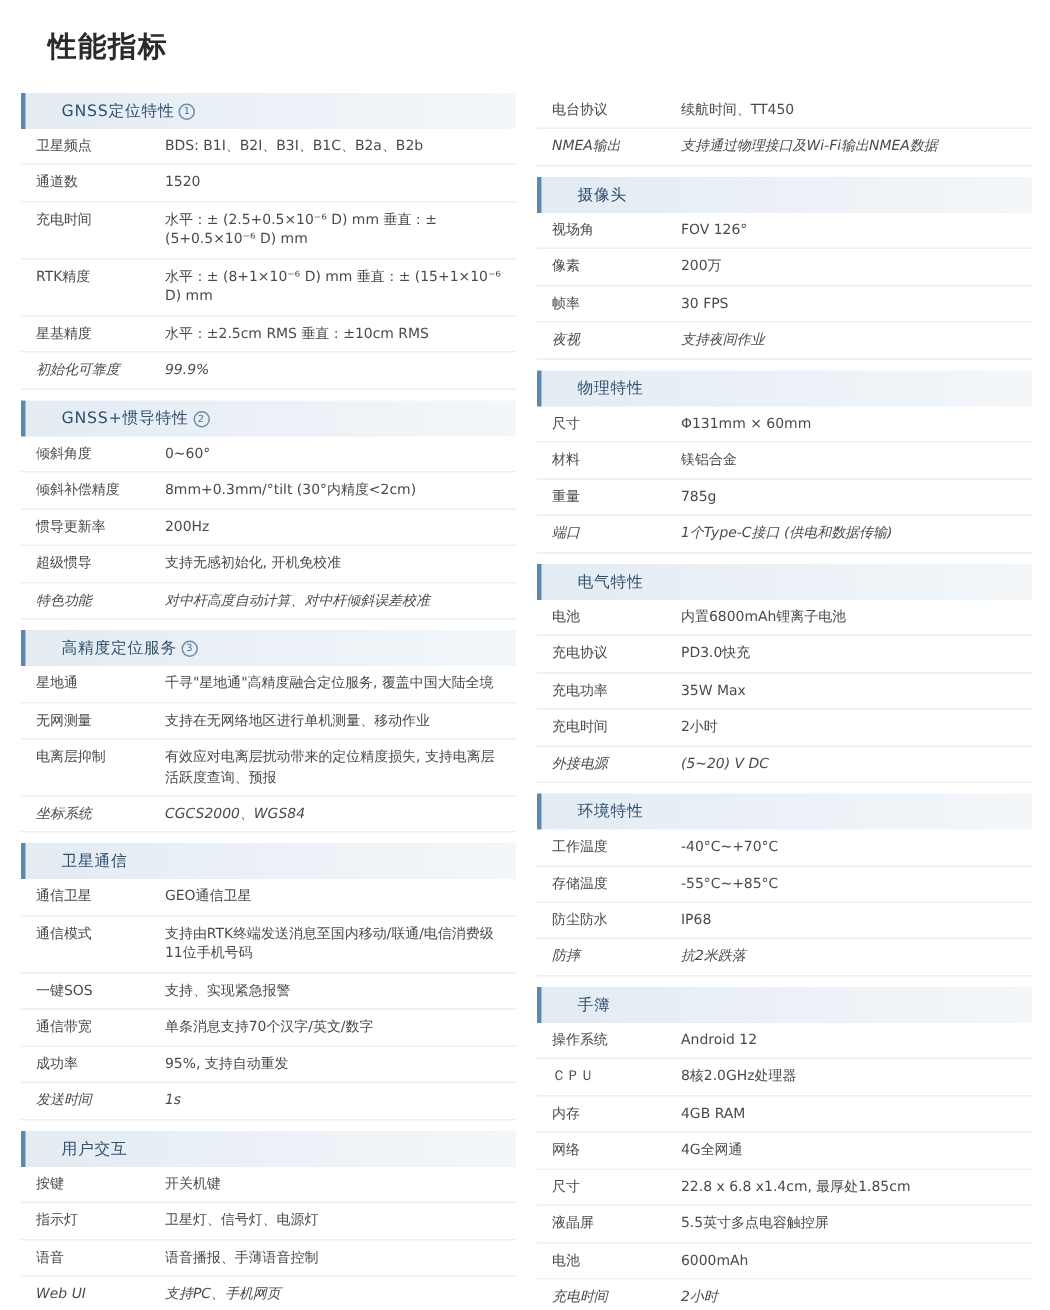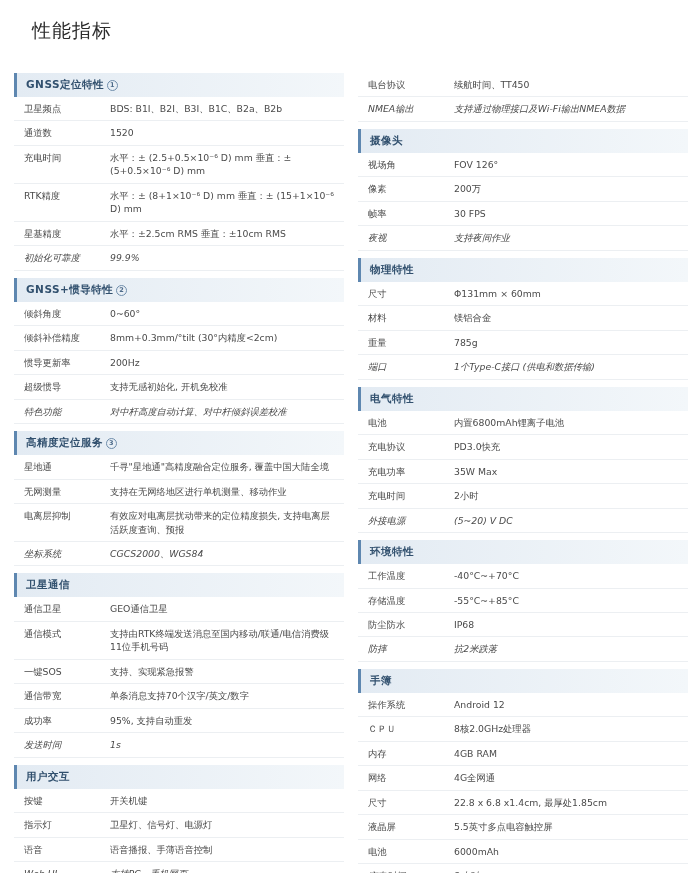--- a/index.html
+++ b/index.html
@@ -17,44 +17,44 @@
   }
   .page {
     width: 700px;
     height: 873px;
     box-sizing: border-box;
     padding: 18px 14px 10px 14px;
     position: relative;
   }
   .page-title {
     font-size: 19px;
-    font-weight: normal;
+    font-weight: bold;
     color: #2b2b2b;
     letter-spacing: 1px;
-    margin: 0 0 29px 18px;
+    margin: 0 0 18px 18px;
   }
   .columns {
     display: flex;
     gap: 14px;
     align-items: flex-start;
   }
   .col {
     width: 330px;
     flex: 0 0 330px;
   }
   .section {
     margin-bottom: 7px;
   }
   .sec-head {
     background: linear-gradient(to right, #e3ebf3, #f3f7fa);
     border-left: 3px solid #5e87b0;
     font-size: 10.5px;
-    font-weight: bold;
+    font-weight: normal;
     color: #31506e;
-    padding: 5px 8px 5px 9px;
+    padding: 5px 8px 5px 24px;
     letter-spacing: 0.5px;
   }
   .rows {
     display: block;
   }
   .row {
     display: flex;
     align-items: flex-start;
     border-bottom: 1px solid #eceff2;
     font-size: 9.3px;

